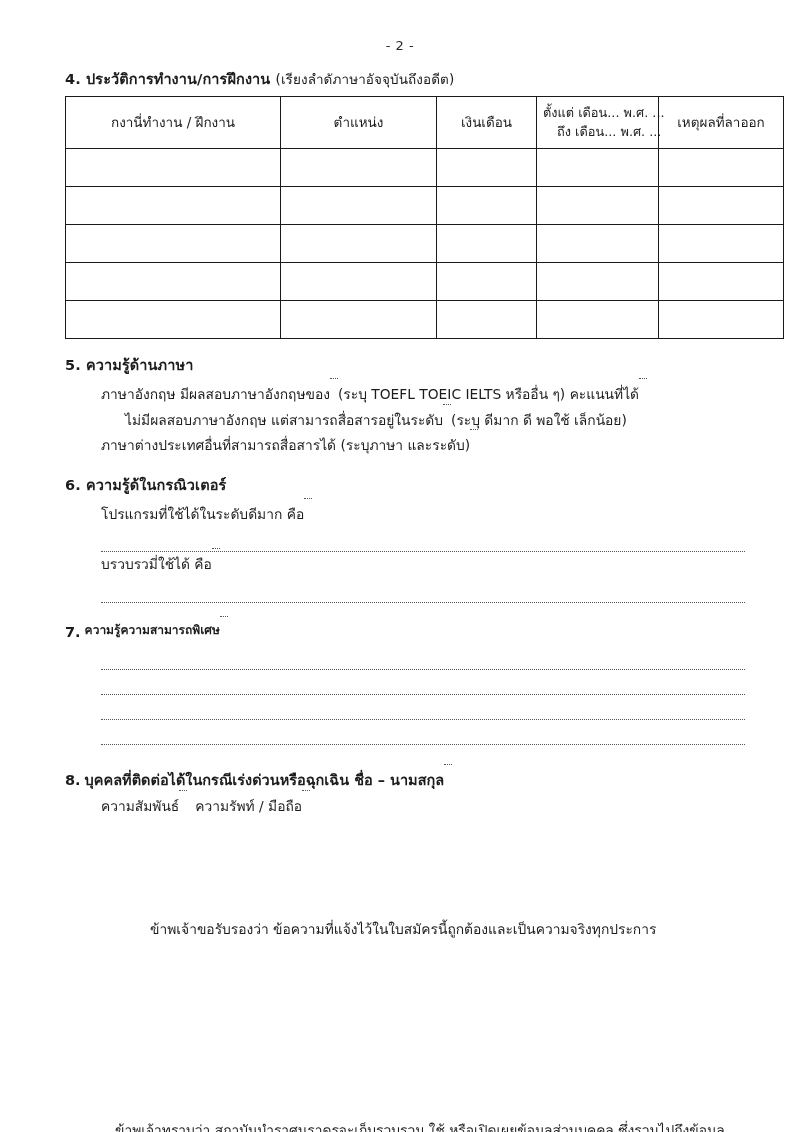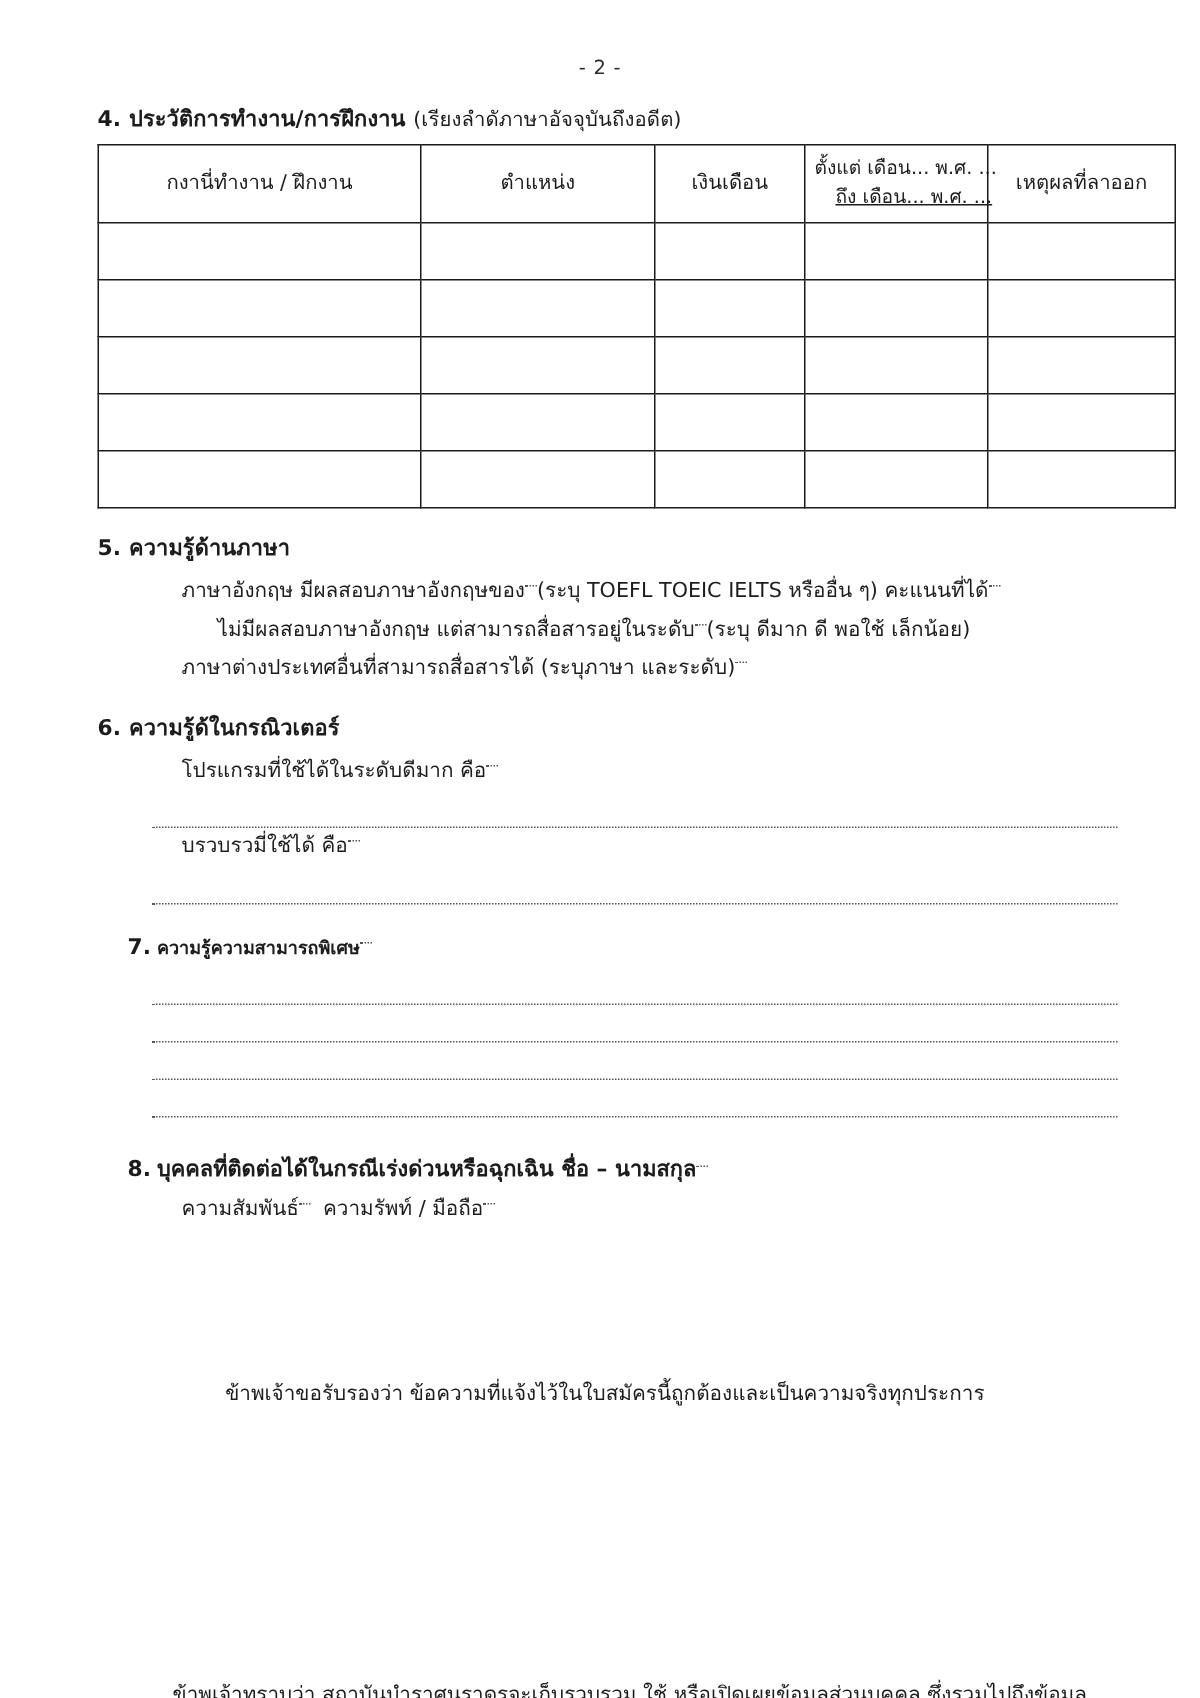--- a/index.html
+++ b/index.html
@@ -75,21 +75,21 @@
   .work-table td {
     height: 38px;
   }
   .th-two-line {
     display: block;
     font-size: 12.8px;
     text-align: left;
     padding-left: 4px;
     white-space: nowrap;
   }
-  .th-two-line.second { padding-left: 18px; text-decoration: underline; }
+  .th-two-line.second { padding-left: 18px; }
 
   
   .col-place    { width: 215px; }
   .col-position { width: 156px; margin-top: 23px; }
   .col-salary   { width: 100px; }
   .col-period   { width: 122px; }
   .col-reason   { width: 125px; }
 
   
   .dotline {
@@ -100,25 +100,24 @@
     min-width: 8px;
   }
   .fullline {
     border-bottom: 1.6px dotted #555;
     height: 0;
     margin: 0;
   }
 
   .row {
     display: flex;
-    align-items: center;
+    align-items: flex-start;
     font-size: 13.8px;
     line-height: 1.85;
     white-space: nowrap;
-    margin-left: 20px;
   }
   .row > span { flex: 0 0 auto; }
 
   .indent-1 { padding-left: 36px; }
   .indent-2 { padding-left: 60px; }
 
   
   .blank-line-row {
     padding-left: 36px;
     padding-right: 0px;

